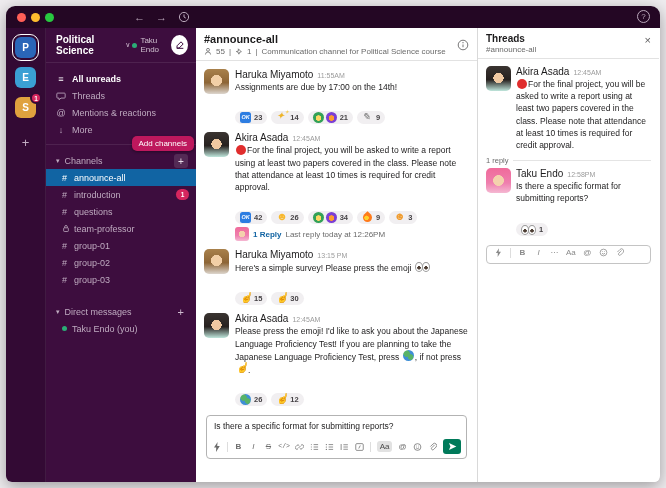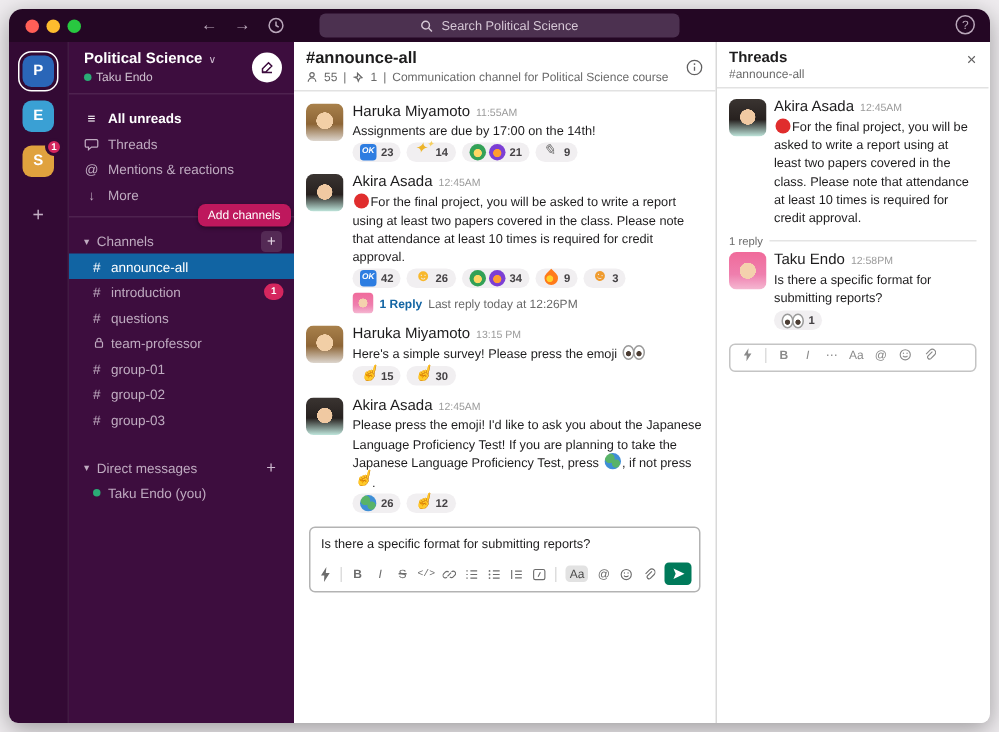--- a/index.html
+++ b/index.html
@@ -32,21 +32,21 @@
   .ws-p{background:#2a66b8;outline:1.5px solid #fff;outline-offset:2px}
   .ws-e{background:#3aa0d4}
   .ws-s{background:#e0a23e}
   .ws-badge{position:absolute;top:-5px;right:-6px;min-width:12px;height:12px;border-radius:7px;background:#d5265e;
             border:2px solid #330a34;color:#fff;font-size:6.5px;font-weight:bold;display:flex;align-items:center;justify-content:center}
   .rail-add{color:#c3afc4;font-size:13px;margin-top:8px}
 
   
   .sidebar{width:150px;background:#3d0d3e;color:#bfabc0;font-size:9px;display:flex;flex-direction:column;flex:0 0 auto}
   .sb-header{display:flex;align-items:center;padding:6px 8px 6px 10px;border-bottom:1px solid rgba(255,255,255,.09)}
-  .sb-hleft{display:flex;flex-direction:column;gap:2px}
+  .sb-hleft{display:flex;flex-direction:row;gap:2px}
   .sb-trow{display:flex;align-items:center;gap:4px}
   .sb-title{color:#fff;font-weight:bold;font-size:10px}
   .sb-chev{color:#cdb9ce;font-size:7px}
   .sb-user{display:flex;align-items:center;gap:3px;font-size:8px;color:#cfc0cf}
   .dot{width:5px;height:5px;border-radius:50%;background:#2bac76;flex:0 0 auto}
   .compose{margin-left:auto;width:20px;height:20px;border-radius:50%;background:#fff;color:#3d0d3e;
            display:flex;align-items:center;justify-content:center}
   .nav{padding:7px 0 6px;border-bottom:1px solid rgba(255,255,255,.09)}
   .nrow{display:flex;align-items:center;gap:6px;height:17px;padding-left:10px}
   .nicon{width:10px;text-align:center;flex:0 0 auto;font-size:9px}
@@ -76,21 +76,21 @@
   .msg{display:flex;gap:6px;padding:5px 8px 3px}
   .av{width:25px;height:25px;border-radius:5px;flex:0 0 auto}
   .av-haruka{background:radial-gradient(circle at 50% 46%,#f2cfa6 0 30%,rgba(0,0,0,0) 31%),linear-gradient(180deg,#a9814b 0%,#8d6536 55%,#ddd6ce 100%)}
   .av-akira{background:radial-gradient(circle at 50% 48%,#f0c9a2 0 28%,rgba(0,0,0,0) 29%),linear-gradient(180deg,#3a3431 0%,#27211f 55%,#bfe6dc 100%)}
   .av-taku{background:radial-gradient(circle at 50% 50%,#f4d1ad 0 30%,rgba(0,0,0,0) 31%),linear-gradient(180deg,#f06a9a 0%,#ef7fae 60%,#f5b8d2 100%)}
   .mbody{flex:1;min-width:0}
   .mhead{display:flex;align-items:baseline;gap:4px}
   .mname{font-weight:normal;font-size:10px;color:#1d1c1d}
   .mtime{font-size:7px;color:#9b9b9b}
   .mtext{font-size:8.5px;line-height:12.3px;color:#1d1c1d;margin-top:1px}
-  .reactions{display:flex;gap:4px;margin-top:2px;flex-wrap:wrap}
+  .reactions{display:flex;gap:4px;margin-top:18px;flex-wrap:wrap}
   .pill{display:inline-flex;align-items:center;gap:3px;background:#f1eff1;border-radius:8px;padding:1px 5px;height:13px}
   .cnt{font-size:7.5px;font-weight:bold;color:#454245}
   .threadrow{display:flex;align-items:center;gap:4px;margin-top:3px}
   .mini-av{width:14px;height:14px;border-radius:3px;flex:0 0 auto}
   .replies{color:#1264a3;font-weight:bold;font-size:8px}
   .lastreply{color:#6a6a6a;font-size:8px}
 
   .composer{margin:6px 10px 0;border:1px solid #b3b3b3;border-radius:4px;background:#fff}
   .cmp-text{padding:5px 7px 6px;font-size:8.5px;color:#1d1c1d}
   .cmp-bar{display:flex;align-items:center;gap:6px;padding:2px 5px 4px;color:#6c6c6c;font-size:8px}
@@ -161,29 +161,20 @@
       <span class="light l-grn"></span>
     </div>
     <span class="tb-btn tb-back">←</span>
     <span class="tb-btn tb-fwd">→</span>
     <span class="tb-btn tb-clock">
       <svg width="12" height="12" viewBox="0 0 12 12" fill="none" stroke="#b9a7ba" stroke-width="1">
         <circle cx="6" cy="6" r="4.6"></circle>
           <path d="M6 3.4V6l1.8 1.1"></path>
       </svg>
     </span>
-    <div class="searchbox">
-      <span>
-        <svg width="9" height="9" viewBox="0 0 12 12" fill="none" stroke="#d6c8d6" stroke-width="1.3">
-          <circle cx="5" cy="5" r="3.4"></circle>
-            <path d="M7.6 7.6 10.6 10.6"></path>
-        </svg>
-      </span>
-      <span>Search Political Science</span>
-    </div>
     <span class="help">?</span>
   </div>
 
   <div class="app">
 
     <div class="rail">
       <div class="ws ws-p">P</div>
       <div class="ws ws-e">E</div>
       <div class="ws ws-s">
         <span>S</span>

